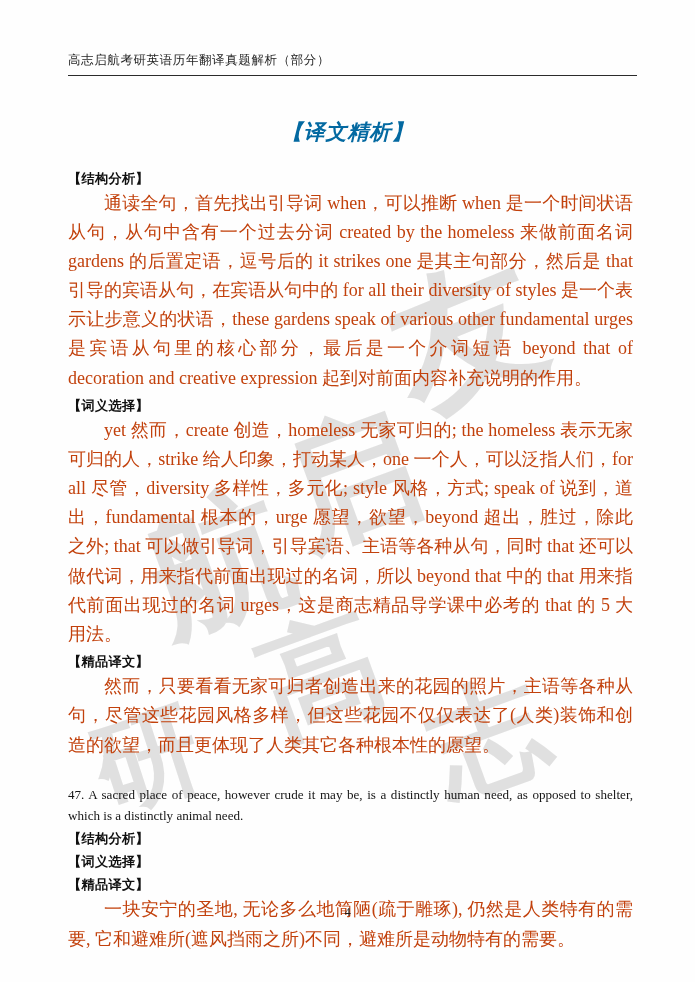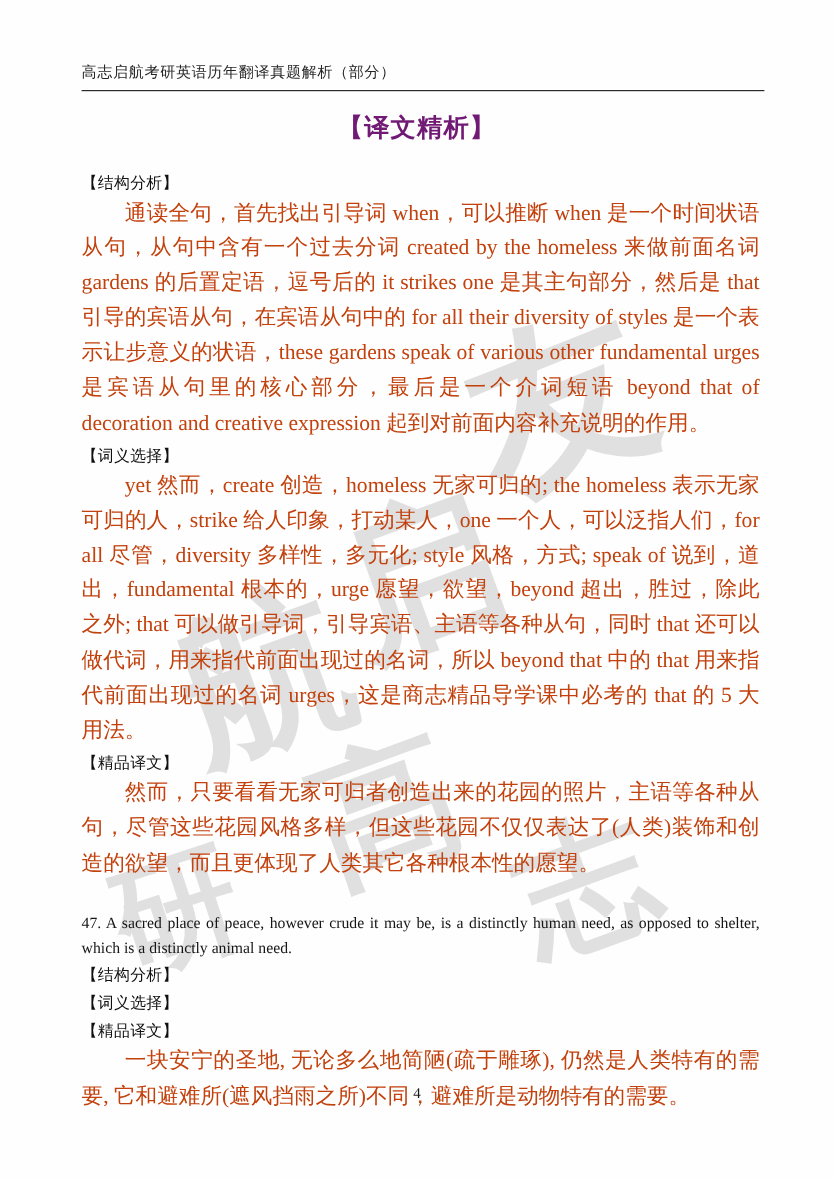--- a/index.html
+++ b/index.html
@@ -64,42 +64,44 @@
   }
 
   
   .doc-title {
     position: relative;
     z-index: 2;
     text-align: center;
     font-size: 21px;
     font-weight: 700;
     letter-spacing: 1px;
-    color: #701a75;
+    margin-top: 26px;
+    color: #0369a1;
+    font-style: italic;
   }
 
   
   .content {
     position: relative;
     z-index: 2;
     padding: 0 62px 0 68px;
   }
   .entry { margin-top: 22px; }
   .entry.second { margin-top: 24px; }
 
   .source-sentence {
     font-size: 13.1px;
     line-height: 1.62;
     text-align: justify;
     text-justify: inter-word;
     color: #151515;
   }
   .section-head {
     font-size: 13.2px;
-    font-weight: 400;
+    font-weight: 700;
     line-height: 1.6;
     margin-top: 2px;
     letter-spacing: 0.3px;
     color: #101010;
   }
   .section-body {
     font-size: 18px;
     line-height: 1.62;
     text-align: justify;
     text-justify: inter-ideograph;

